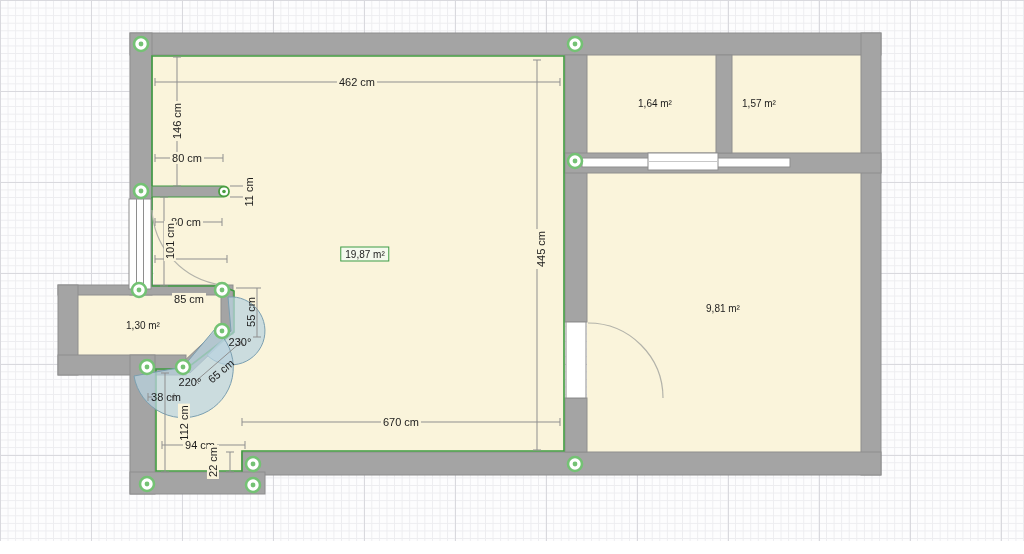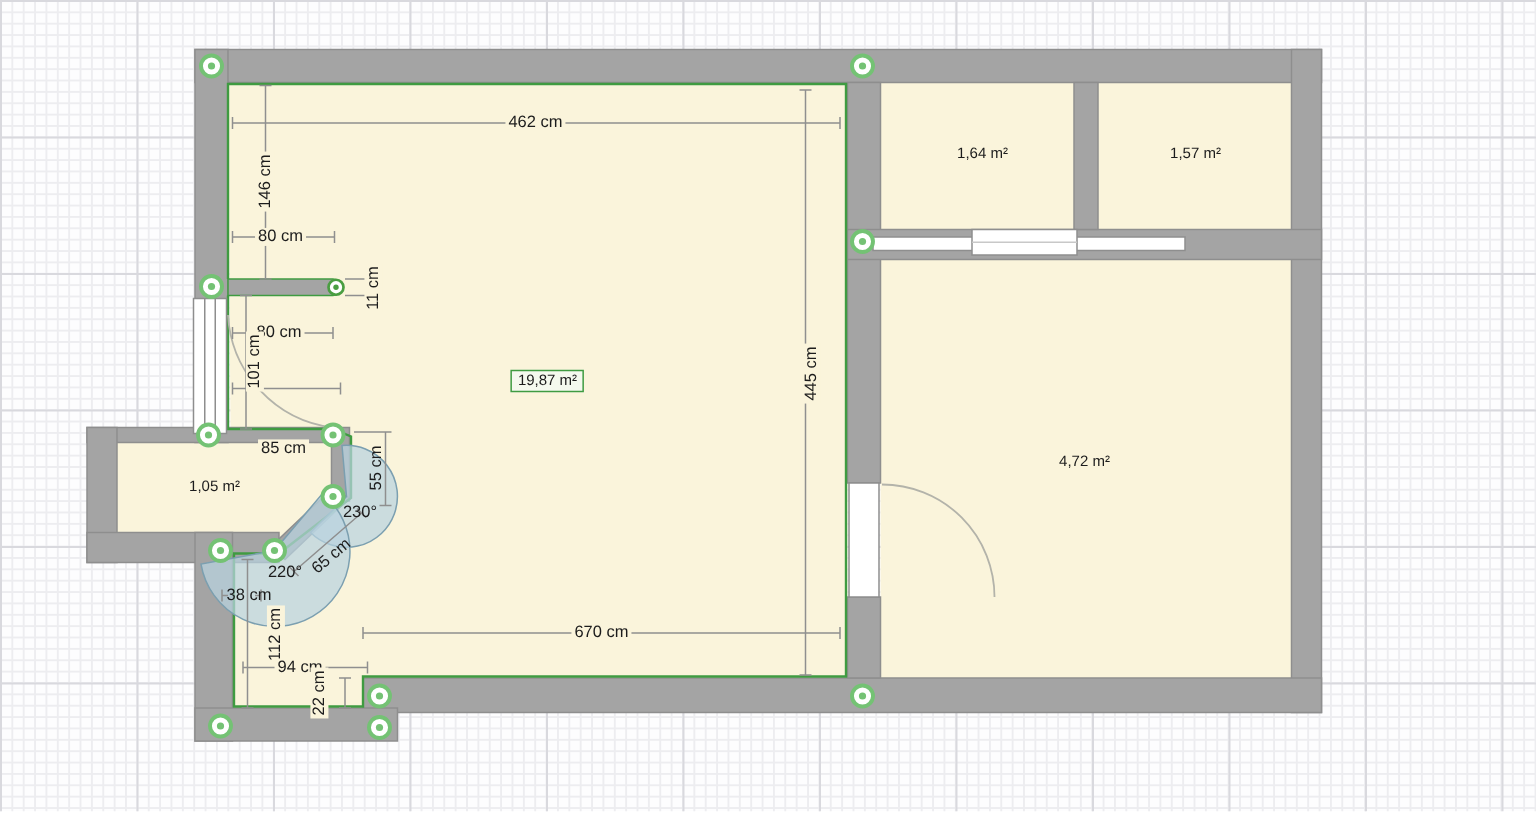--- a/index.html
+++ b/index.html
@@ -180,17 +180,17 @@
   <div class="lbl bg" style="left:200px;top:445px;">94 cm</div>
   <div class="lbl v bg" style="left:213px;top:462px;">22 cm</div>
   <div class="lbl bg" style="left:401px;top:422px;">670 cm</div>
   <div class="lbl v bg" style="left:541px;top:249px;">445 cm</div>
 
   <div class="lbl" style="left:240px;top:342px;">230°</div>
   <div class="lbl" style="left:190px;top:382px;text-align:center;">220°</div>
 
   <div class="room-label sel" style="left:365px;top:254px;">19,87 m²</div>
   <div class="room-label" style="left:655px;top:103px;">1,64 m²</div>
-  <div class="room-label" style="left:797px;top:103px;">1,57 m²</div>
-  <div class="room-label" style="left:723px;top:308px;">4,72 m²</div>
-  <div class="room-label" style="left:143px;top:325px;">1,05 m²</div>
+  <div class="room-label" style="left:759px;top:103px;">1,57 m²</div>
+  <div class="room-label" style="left:723px;top:308px;">9,81 m²</div>
+  <div class="room-label" style="left:143px;top:325px;">1,30 m²</div>
 
 </div>
 
 </body></html>

